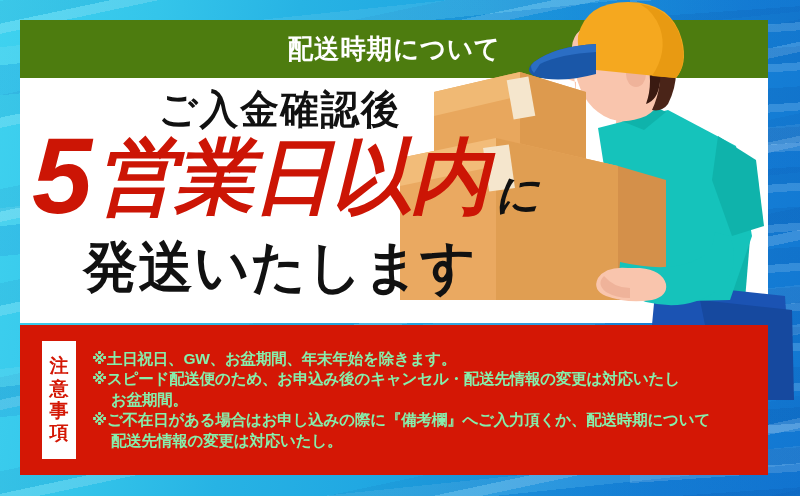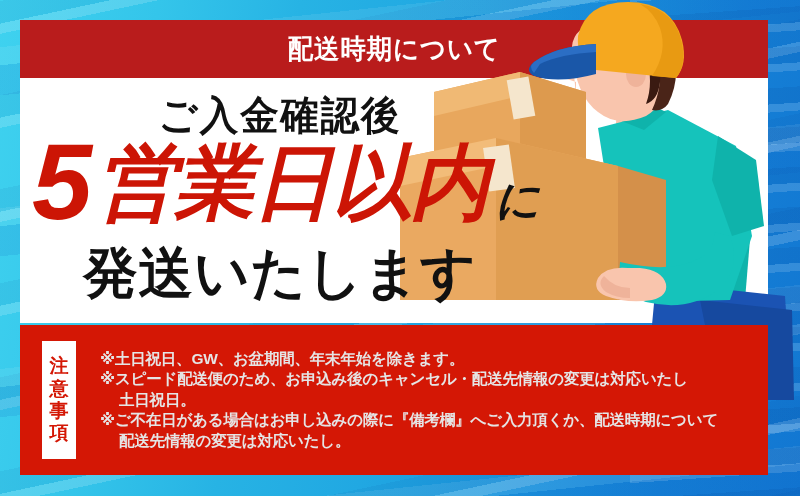--- a/index.html
+++ b/index.html
@@ -87,39 +87,39 @@
     background: #ffffff;
   }
 
   
   .header-bar {
     position: absolute;
     left: 20px;
     top: 20px;
     width: 748px;
     height: 58px;
-    background: #b91c1c;
+    background: #4d7c0f;
     display: flex;
     align-items: center;
     justify-content: center;
   }
   .header-title {
     color: #ffffff;
     font-size: 27px;
     font-weight: 700;
     letter-spacing: 1px;
     transform: scaleX(0.94);
     white-space: nowrap;
   }
 
   
   .headline {
     position: absolute;
     left: 20px;
-    top: 84px;
+    top: 78px;
     width: 520px;
     height: 238px;
     pointer-events: none;
   }
   .line-top {
     position: absolute;
     top: 4px;
     left: 0;
     width: 520px;
     text-align: center;
@@ -206,23 +206,23 @@
     font-weight: 700;
     display: flex;
     flex-direction: column;
     align-items: center;
     justify-content: center;
     line-height: 1.18;
     letter-spacing: 0px;
   }
   .notice-body {
     flex: 1 1 auto;
-    margin-left: 24px;
+    margin-left: 16px;
     margin-right: 14px;
-    color: #e5e5e5;
+    color: #86efac;
   }
   .notice-line {
     font-size: 15.5px;
     font-weight: 700;
     line-height: 1.32;
     letter-spacing: -0.2px;
     white-space: nowrap;
   }
   .notice-cont {
     display: block;
@@ -324,21 +324,21 @@
       <span>項</span>
     </div>
     <div class="notice-body">
 
       <div class="notice-line">
         <span>※</span><span>土日祝日、GW、お盆期間、年末年始を除きます。</span>
       </div>
 
       <div class="notice-line">
         <span>※</span><span>スピード配送便のため、お申込み後のキャンセル・配送先情報の変更は対応いたし</span>
-        <span class="notice-cont">土日祝日。</span>
+        <span class="notice-cont">お盆期間。</span>
       </div>
 
       <div class="notice-line">
         <span>※</span><span>ご不在日がある場合はお申し込みの際に『備考欄』へご入力頂くか、配送時期について</span>
         <span class="notice-cont">配送先情報の変更は対応いたし。</span>
       </div>
 
     </div>
   </div>
 

